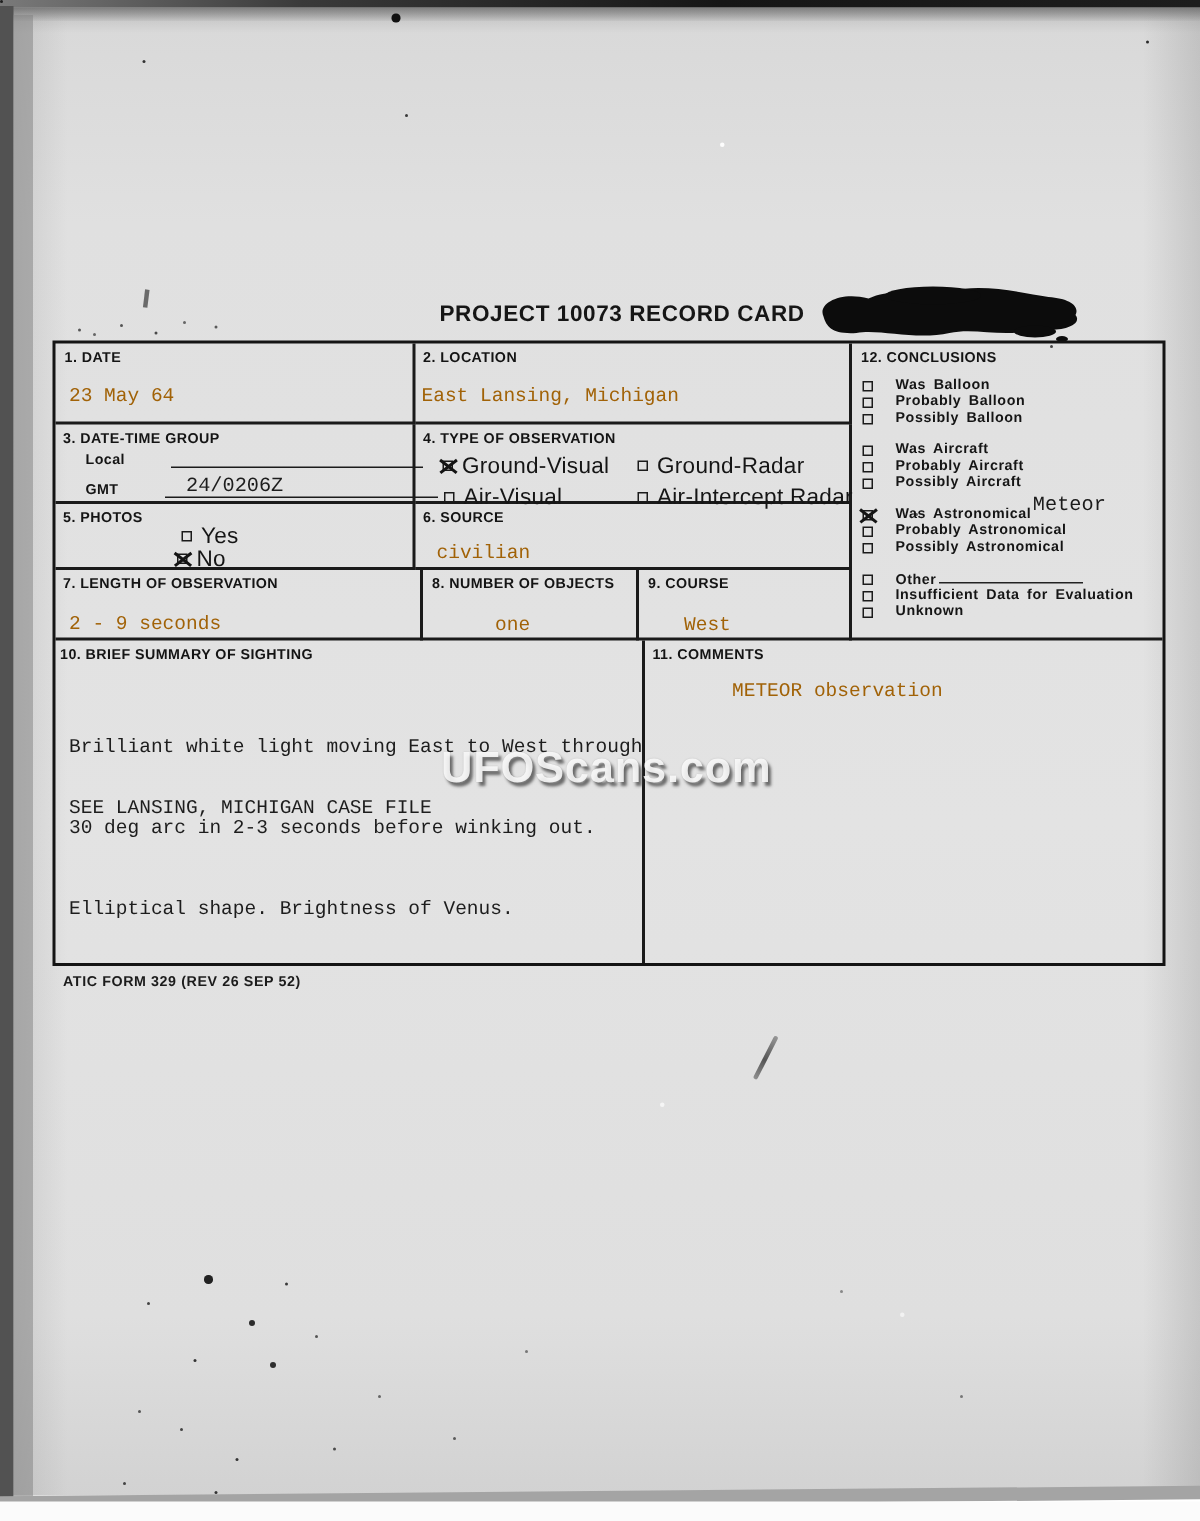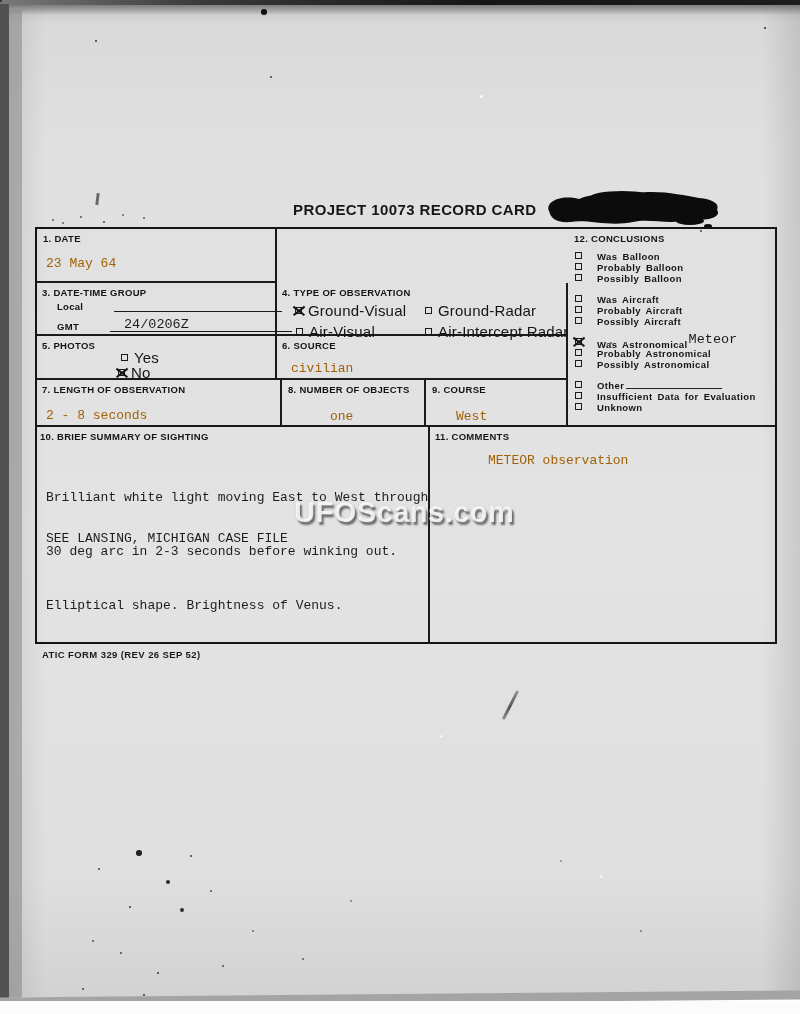--- a/index.html
+++ b/index.html
@@ -60,21 +60,21 @@
     font-size:13.5px; color:#1d1d1d; white-space:pre; }
 
   
   .sum-lines { position:absolute; left:9px; top:26px; font-family:"Liberation Mono","DejaVu Sans Mono",monospace;
     font-size:13px; line-height:18px; color:#1d1d1d; white-space:pre; }
   .sum-note { position:absolute; left:9px; top:104px; font-family:"Liberation Mono","DejaVu Sans Mono",monospace;
     font-size:13px; color:#1d1d1d; white-space:pre; }
 
   
   .cl-list { position:absolute; left:7px; top:22px; right:4px; }
-  .cl-item { position:relative; display:flex; align-items:flex-start; height:11px; }
+  .cl-item { position:relative; display:flex; align-items:center; height:11px; }
   .cl-item .cb { margin-top:1px; }
   .cl-gap { margin-top:10px; }
   .cl-label { font-size:9.5px; font-weight:bold; letter-spacing:.4px; word-spacing:2px;
     color:#151515; margin-left:15px; white-space:nowrap; }
   .cl-line { display:inline-block; width:96px; border-bottom:1.3px solid #222;
     height:9px; margin-left:2px; }
   .annot { font-family:"Liberation Mono","DejaVu Sans Mono",monospace; font-size:13.5px;
     font-weight:normal; letter-spacing:0; word-spacing:0; position:relative; top:-5px;
     margin-left:1px; color:#1b1b1b; }
 
@@ -131,20 +131,24 @@
     <ellipse fill="#0c0c0c" cx="168" cy="38" rx="4" ry="2"></ellipse>
   </svg>
 
   <div class="card">
 
     <div class="cell br bb" style="left:0;top:0;width:240px;height:54px;">
       <div class="lbl" style="left:6px;top:4px;">1. DATE</div>
       <div class="tw" style="left:9px;top:27px;">23 May 64</div>
     </div>
 
+    <div class="cell br bb" style="left:240px;top:0;width:291px;height:54px;">
+      <div class="lbl" style="left:5px;top:4px;">2. LOCATION</div>
+      <div class="tw" style="left:4px;top:27px;">East Lansing, Michigan</div>
+    </div>
 
     <div class="cell bb" style="left:531px;top:0;width:207px;height:198px;">
       <div class="lbl" style="left:6px;top:4px;">12. CONCLUSIONS</div>
       <div class="cl-list">
         <div class="cl-item">
           <span class="cb"></span>
           <span class="cl-label">Was Balloon</span>
         </div>
         <div class="cl-item">
           <span class="cb"></span>
@@ -241,21 +245,21 @@
       </div>
     </div>
 
     <div class="cell br bb" style="left:240px;top:107px;width:291px;height:44px;">
       <div class="lbl" style="left:5px;top:4px;">6. SOURCE</div>
       <div class="tw" style="left:14px;top:25px;">civilian</div>
     </div>
 
     <div class="cell br bb" style="left:0;top:151px;width:245px;height:47px;">
       <div class="lbl" style="left:5px;top:4px;">7. LENGTH OF OBSERVATION</div>
-      <div class="tw" style="left:9px;top:28px;">2 - 8 seconds</div>
+      <div class="tw" style="left:9px;top:28px;">2 - 9 seconds</div>
     </div>
 
     <div class="cell br bb" style="left:245px;top:151px;width:144px;height:47px;">
       <div class="lbl" style="left:6px;top:4px;">8. NUMBER OF OBJECTS</div>
       <div class="tw" style="left:48px;top:29px;">one</div>
     </div>
 
     <div class="cell br bb" style="left:389px;top:151px;width:142px;height:47px;">
       <div class="lbl" style="left:6px;top:4px;">9. COURSE</div>
       <div class="tw" style="left:30px;top:29px;">West</div>

